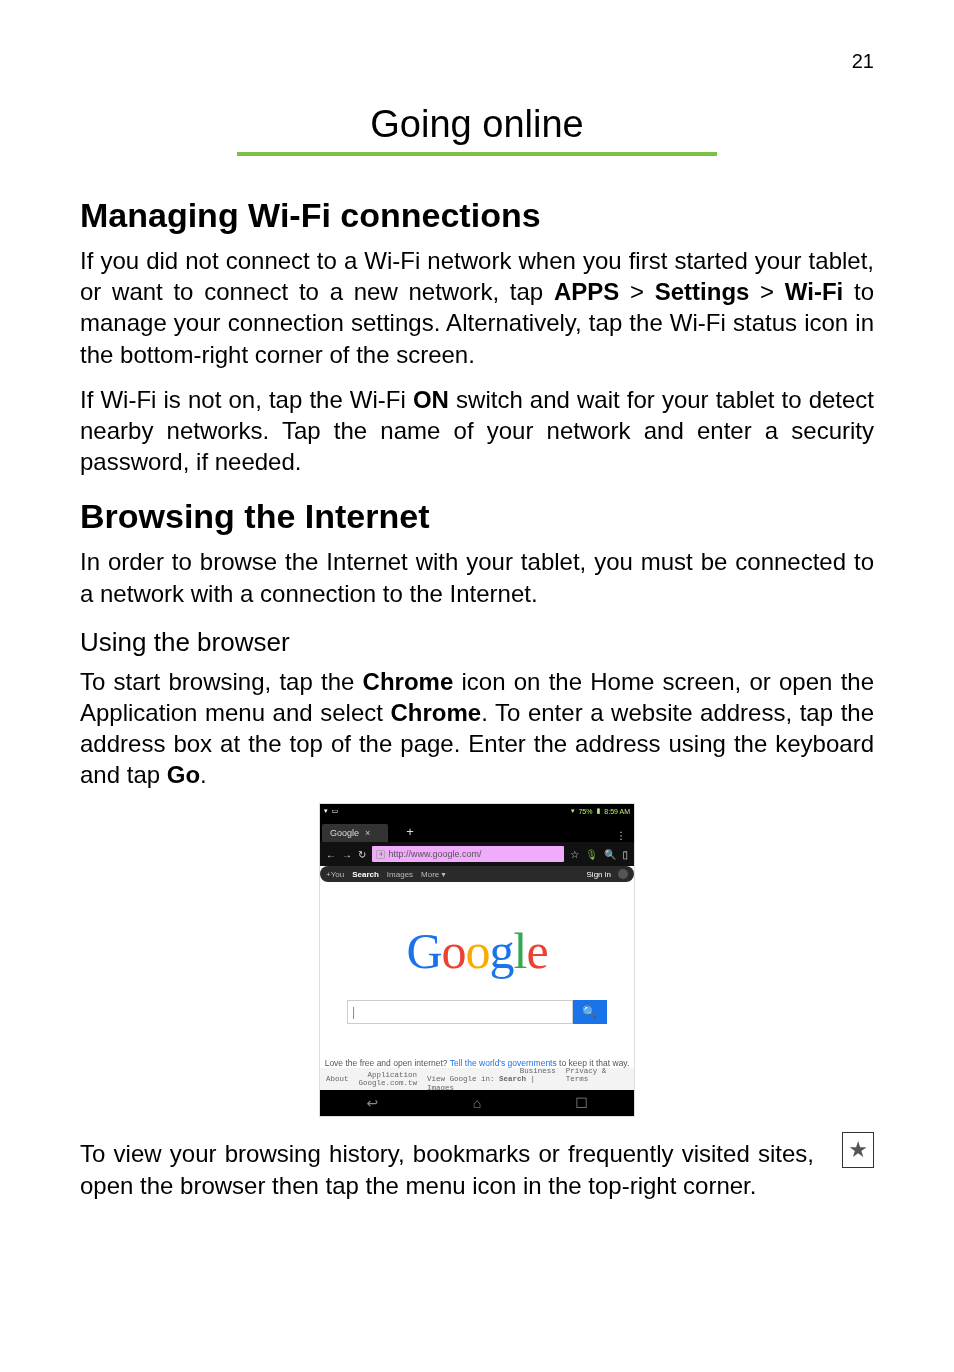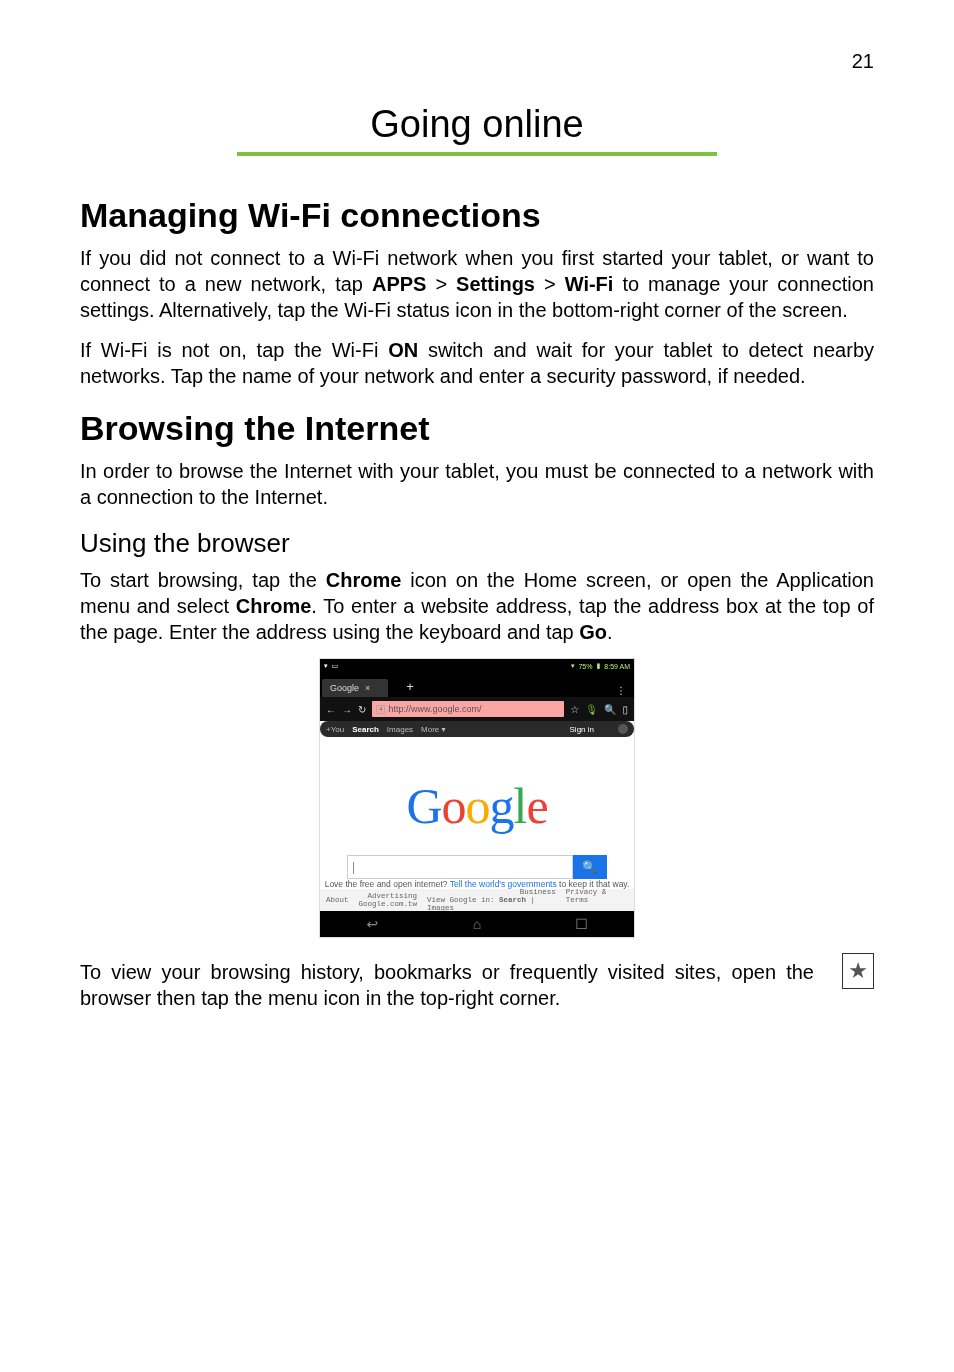--- a/index.html
+++ b/index.html
@@ -38,21 +38,21 @@
     font-size: 34px;
     font-weight: 700;
     margin: 20px 0 10px 0;
   }
   h2.subsection {
     font-size: 26px;
     font-weight: 400;
     margin: 18px 0 2px 0;
   }
   p.body {
-    font-size: 20px;
+    font-size: 24px;
     line-height: 1.3;
     text-align: justify;
     margin: 8px 0 14px 0;
   }
   .bold { font-weight: bold; }
 
   .screenshot-wrap {
     width: 314px;
     margin: 10px auto 14px auto;
   }
@@ -112,42 +112,42 @@
     display: flex;
     align-items: center;
     gap: 6px;
     padding: 0 6px;
     color: #ddd;
     font-size: 10px;
   }
   .addr-input {
     flex: 1;
     height: 16px;
-    background: #fca5a5;
+    background: #f0abfc;
     color: #555;
     font-size: 9px;
     display: flex;
     align-items: center;
     padding: 0 4px;
     border-radius: 1px;
     gap: 3px;
   }
   .page-icn { width:9px; height:9px; border:1px solid #aaa; border-radius:1px; box-sizing:border-box; display:inline-flex; align-items:center; justify-content:center; font-size:6px; color:#666;}
   .top-strip {
     height: 16px;
     background: #2a2a2a;
     color: #bbb;
     font-size: 8px;
     display: flex;
     align-items: center;
     padding: 0 6px;
     gap: 8px;
     border-radius: 8px;
   }
-  .top-strip .right { margin-left:auto; display:flex; gap:19px; align-items:flex-start;}
+  .top-strip .right { margin-left:auto; display:flex; gap:2px; align-items:flex-start;}
   .top-strip .sel { color:#fff; font-weight:bold; }
   .gear { width:10px; height:10px; border-radius:50%; background:#555; display:inline-block;}
   .signin { padding:1px 5px; color:#fff; }
   .content-area {
     flex: 1;
     background: #fff;
     display: flex;
     flex-direction: column;
     align-items: center;
     padding-top: 40px;
@@ -185,20 +185,21 @@
     background: #1a73e8;
     color: #fff;
     display: flex;
     align-items: center;
     justify-content: center;
     font-size: 12px;
   }
   .promo {
     font-size: 8.5px;
     color: #555;
+    margin-top: 34px;
     text-align:center;
   }
   .promo .link { color: #1a73e8; }
 
   .footer-strip {
     height: 22px;
     background: #f3f3f3;
     font-size: 7.5px;
     color: #666;
     display: flex;
@@ -338,21 +339,21 @@
           <span>Love the free and open internet? </span><span class="link">Tell the world's governments</span><span> to keep it that way.</span>
         </div>
         <div style="flex:1"></div>
       </div>
 
       <div class="footer-strip">
         <div class="grp" style="margin-right:auto; align-items:flex-start;">
           <span>About</span>
         </div>
         <div class="grp">
-          <span>Advertising</span>
+          <span>Application</span>
           <span>Google.com.tw</span>
         </div>
         <div class="grp">
           <span>Business</span>
           <span>
             <span>View Google in: </span><b>Search</b><span> | Images</span>
           </span>
         </div>
         <div class="grp">
           <span>Privacy &amp; Terms</span>

